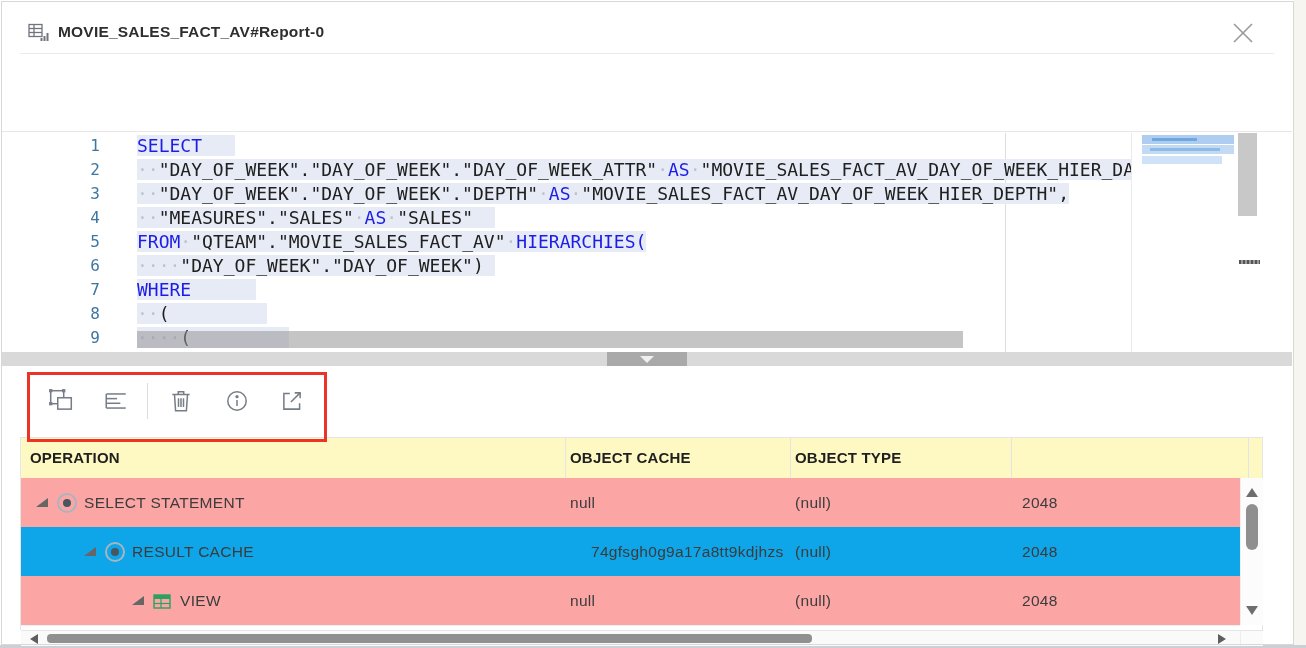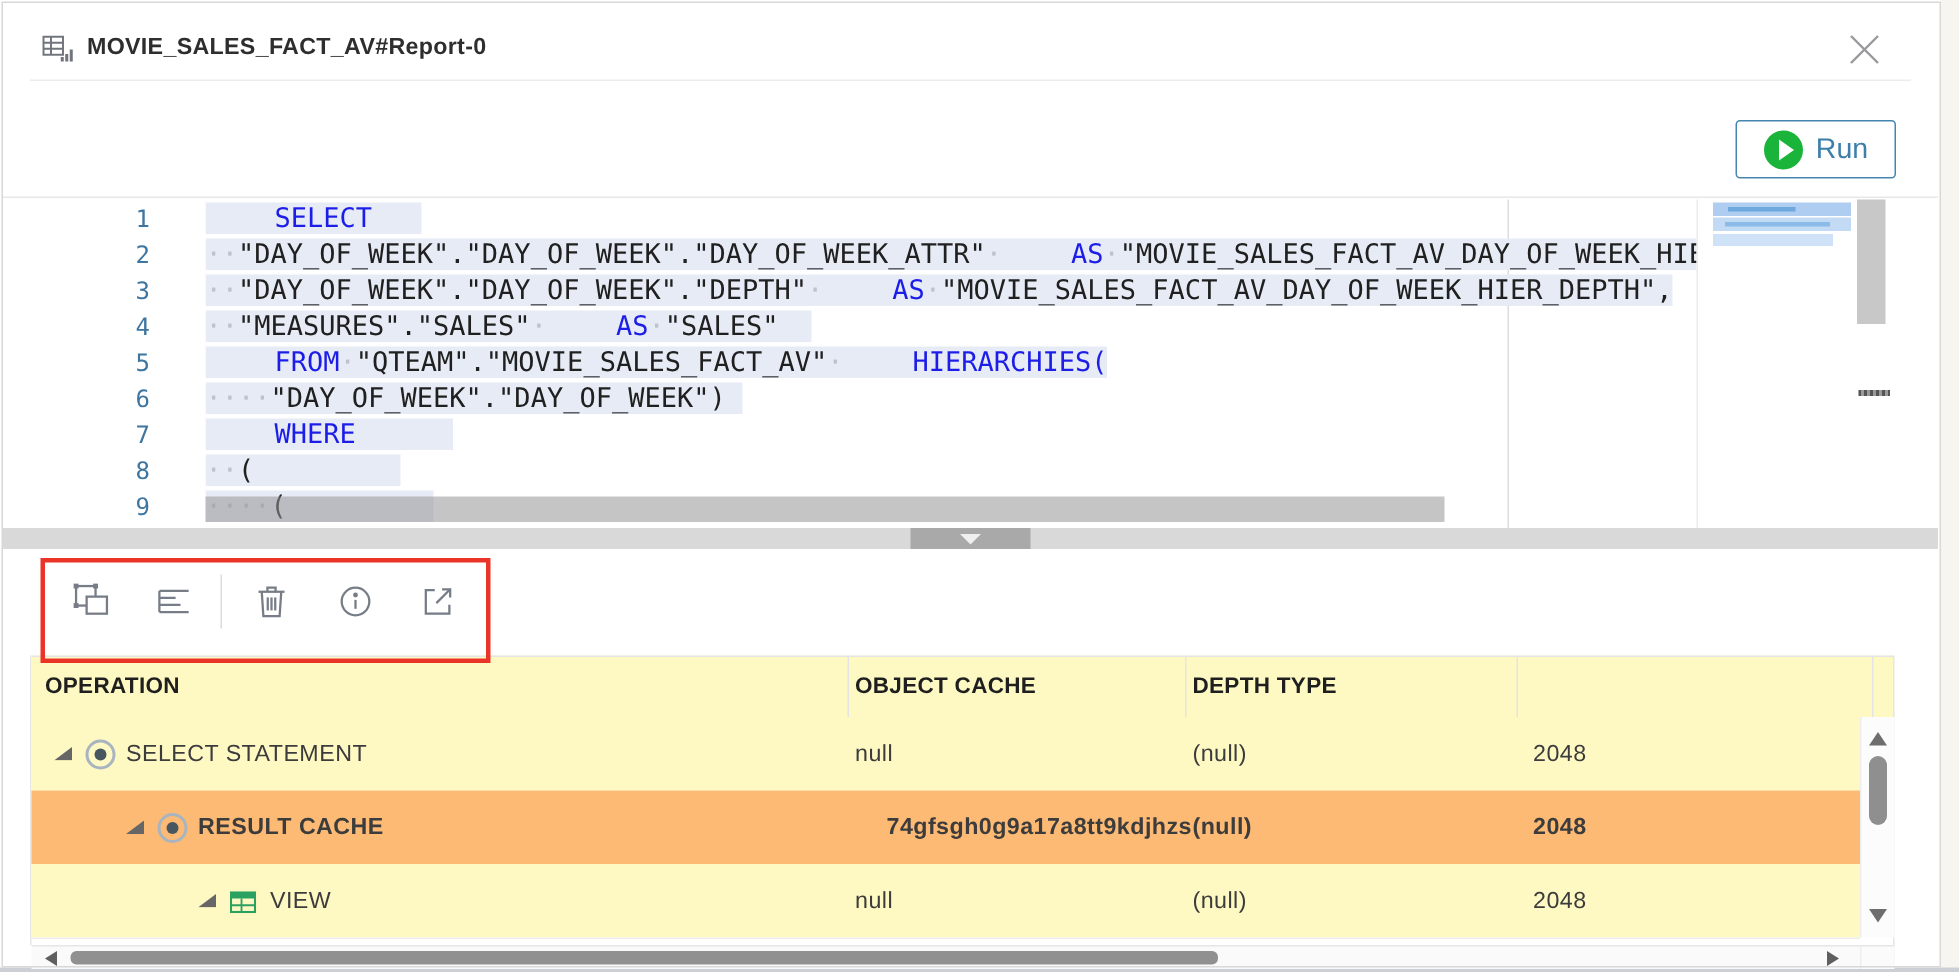--- a/index.html
+++ b/index.html
@@ -25,21 +25,21 @@
 
   
   .editor{position:absolute;left:2px;top:131px;width:1290px;height:221px;background:#fff;border-top:1px solid #e7e7e7;}
   .gutter{position:absolute;left:18px;top:2px;width:80px;text-align:right;
           font-family:"DejaVu Sans Mono",monospace;font-size:16px;line-height:24px;color:#3e76a0;}
   .ruler{position:absolute;left:1003px;top:1px;width:1px;height:219px;background:#dddddd;}
   .codewrap{position:absolute;left:135px;top:2px;width:996px;height:218px;overflow:hidden;
             font-family:"DejaVu Sans Mono",monospace;font-size:18px;line-height:24px;white-space:pre;color:#202020;}
   .code-line{height:24px;}
   .sel{background:#e6ebf5;}
-  .tok-kw{color:#1d1de8;padding-left:46px;}
+  .tok-kw{color:#1d1de8;}
   .tok-id,.tok-pl{color:#202020;}
   .tok-ws{color:#bcc3cd;}
   .minimap{position:absolute;left:1129px;top:1px;width:104px;height:219px;background:#fff;border-left:1px solid #ebebeb;}
   .mm{position:absolute;}
   .ed-vscroll{position:absolute;left:1234px;top:0;width:23px;height:220px;}
   .ed-vthumb{position:absolute;left:2px;top:1px;width:19px;height:83px;background:#c8c8c8;}
   .ed-mark{position:absolute;left:3px;top:128px;width:21px;height:4px;
            background:repeating-linear-gradient(90deg,#555 0 2px,#9a9a9a 2px 4px);}
   .ed-hscroll{position:absolute;left:135px;top:199px;width:826px;height:17px;background:rgba(150,150,150,.55);}
 
@@ -55,22 +55,22 @@
   .red-box{position:absolute;left:27px;top:372px;width:294px;height:64px;border:3px solid #ea3428;z-index:8;pointer-events:none;}
 
   
   .tbl-left{position:absolute;left:20px;top:437px;width:1px;height:193px;background:#e6e6e6;}
   .tbl-right{position:absolute;left:1262px;top:437px;width:1px;height:208px;background:#e6e6e6;}
   .thead{position:absolute;left:21px;top:437px;width:1241px;height:40px;background:#fef9c3;
          border-top:1px solid #e4e4e4;border-bottom:1px solid #e4e4e4;box-sizing:content-box;}
   .th{position:absolute;top:0;line-height:40px;font-weight:bold;font-size:15px;color:#1f1f1f;letter-spacing:.2px;}
   .th-sep{position:absolute;top:0;width:1px;height:40px;background:#e4e4e4;}
   .tbody{position:absolute;left:21px;top:478px;width:1219px;height:147px;}
-  .plan-row{position:relative;height:49px;background:#fef9c3;}
-  .plan-row.alt{background:#fdba74;font-weight:bold;}
+  .plan-row{position:relative;height:49px;background:#fca5a5;}
+  .plan-row.alt{background:#0ea5e9;}
   .tri{position:absolute;top:20px;width:12px;height:9px;background:#666;
        clip-path:polygon(100% 0,100% 100%,0 100%);cursor:pointer;}
   .radio{position:absolute;top:15px;width:20px;height:20px;border:2px solid #a8b4c0;border-radius:50%;box-sizing:border-box;}
   .radio::after{content:"";position:absolute;left:4px;top:4px;width:8px;height:8px;border-radius:50%;background:#47565f;}
   .viewicon{position:absolute;top:18px;}
   .op-label,.cell{position:absolute;top:0;line-height:49px;font-size:15.5px;color:#3c3c3c;letter-spacing:.3px;white-space:nowrap;}
   .row-bottom{position:absolute;left:21px;top:625px;width:1219px;height:1px;background:#ededed;}
 
   
   .tv{position:absolute;left:1240px;top:478px;width:22px;height:147px;background:#fcfcfc;border-left:1px solid #eeeeee;}
@@ -111,24 +111,20 @@
     <span class="title">MOVIE_SALES_FACT_AV#Report-0</span>
   </div>
   <svg class="close" viewBox="0 0 24 24">
     <g stroke="#97999c" stroke-width="1.6">
         <line x1="3" y1="3" x2="21" y2="21"></line>
         <line x1="21" y1="3" x2="3" y2="21"></line>
       </g>
   </svg>
   <div class="hdr-divider"></div>
 
-  <button class="run">
-    <span class="play"></span>
-    <span>Run</span>
-  </button>
 
   <div class="editor">
     <div class="ruler"></div>
     <div class="gutter">
         <div>1</div>
         <div>2</div>
         <div>3</div>
         <div>4</div>
         <div>5</div>
         <div>6</div>
@@ -192,21 +188,21 @@
     <line x1="11" y1="13" x2="19.5" y2="4.5"></line>
     <path d="M14.5 4.5 H19.5 V9.5"></path>
   </svg>
   <div class="red-box"></div>
 
   <div class="tbl-left"></div>
   <div class="tbl-right"></div>
   <div class="thead">
     <span class="th" style="left:9px">OPERATION</span>
     <span class="th" style="left:549px">OBJECT CACHE</span>
-    <span class="th" style="left:774px">DEPTH TYPE</span>
+    <span class="th" style="left:774px">OBJECT TYPE</span>
     <div class="th-sep" style="left:544px"></div>
     <div class="th-sep" style="left:769px"></div>
     <div class="th-sep" style="left:990px"></div>
     <div class="th-sep" style="left:1227px"></div>
   </div>
   <div class="tbody">
       <div class="plan-row">
         <div class="tri" style="left: 15px;"></div>
         <div class="radio" style="left: 36px;"></div>
         <span class="op-label" style="left: 63px;">SELECT STATEMENT</span>

